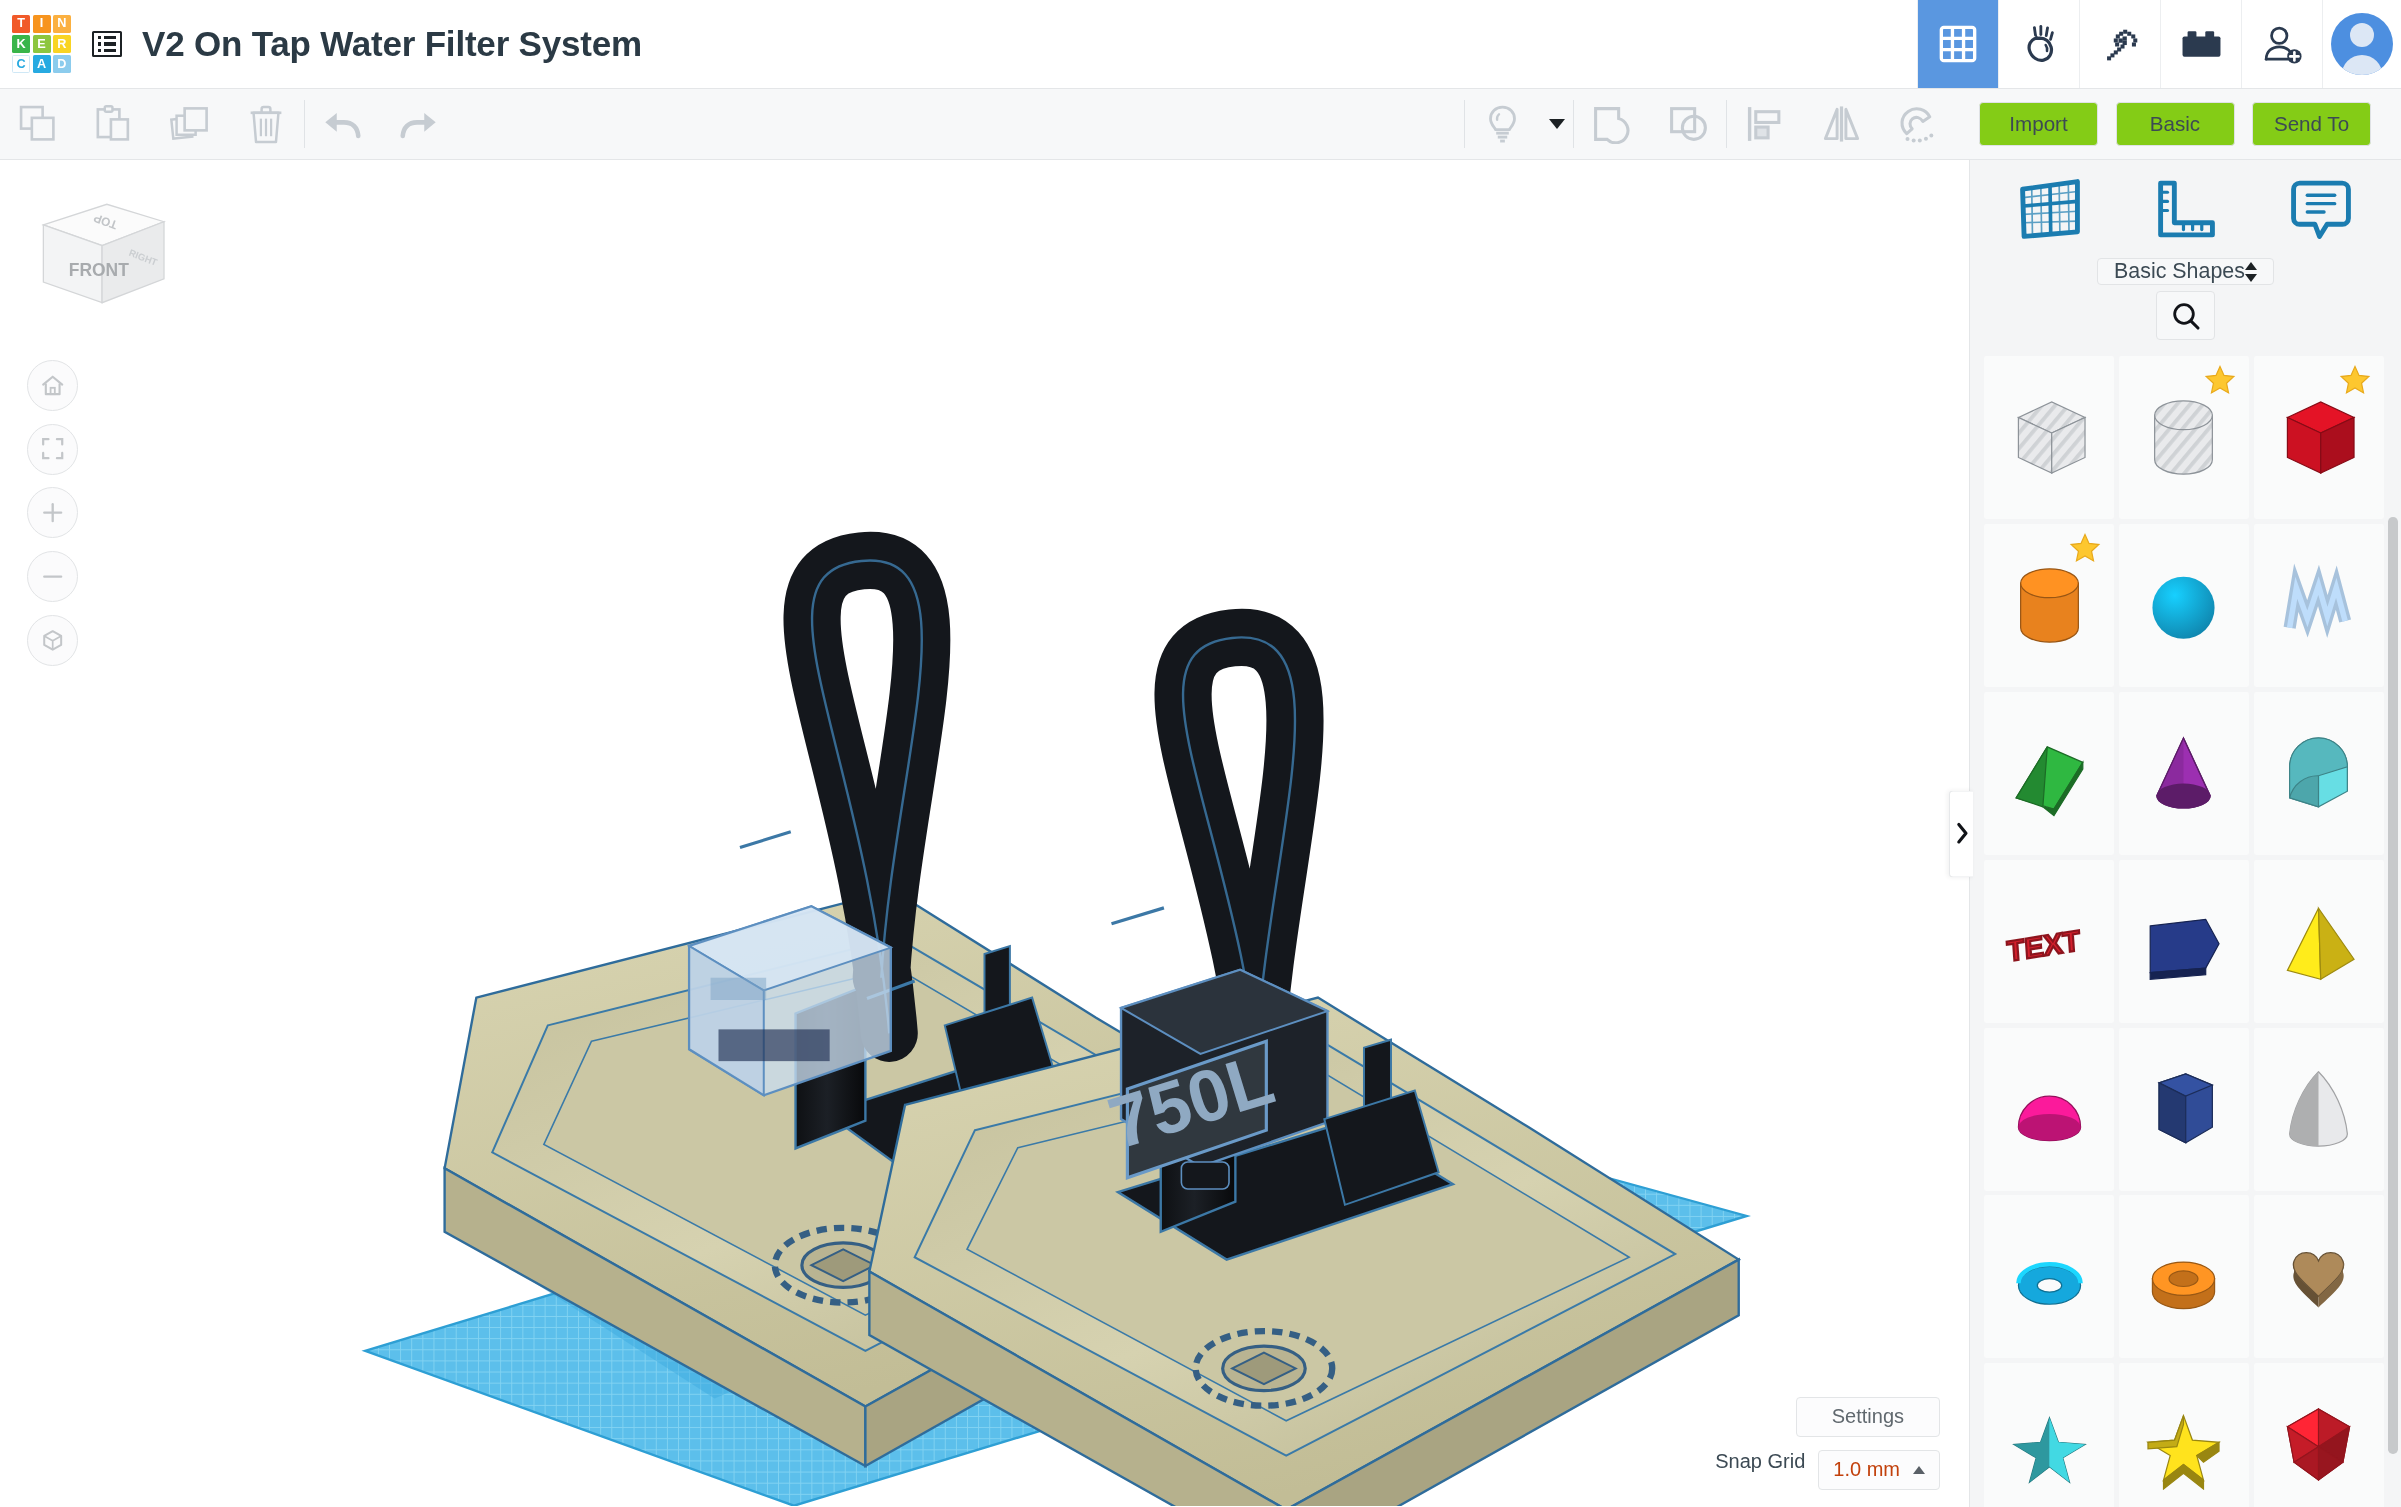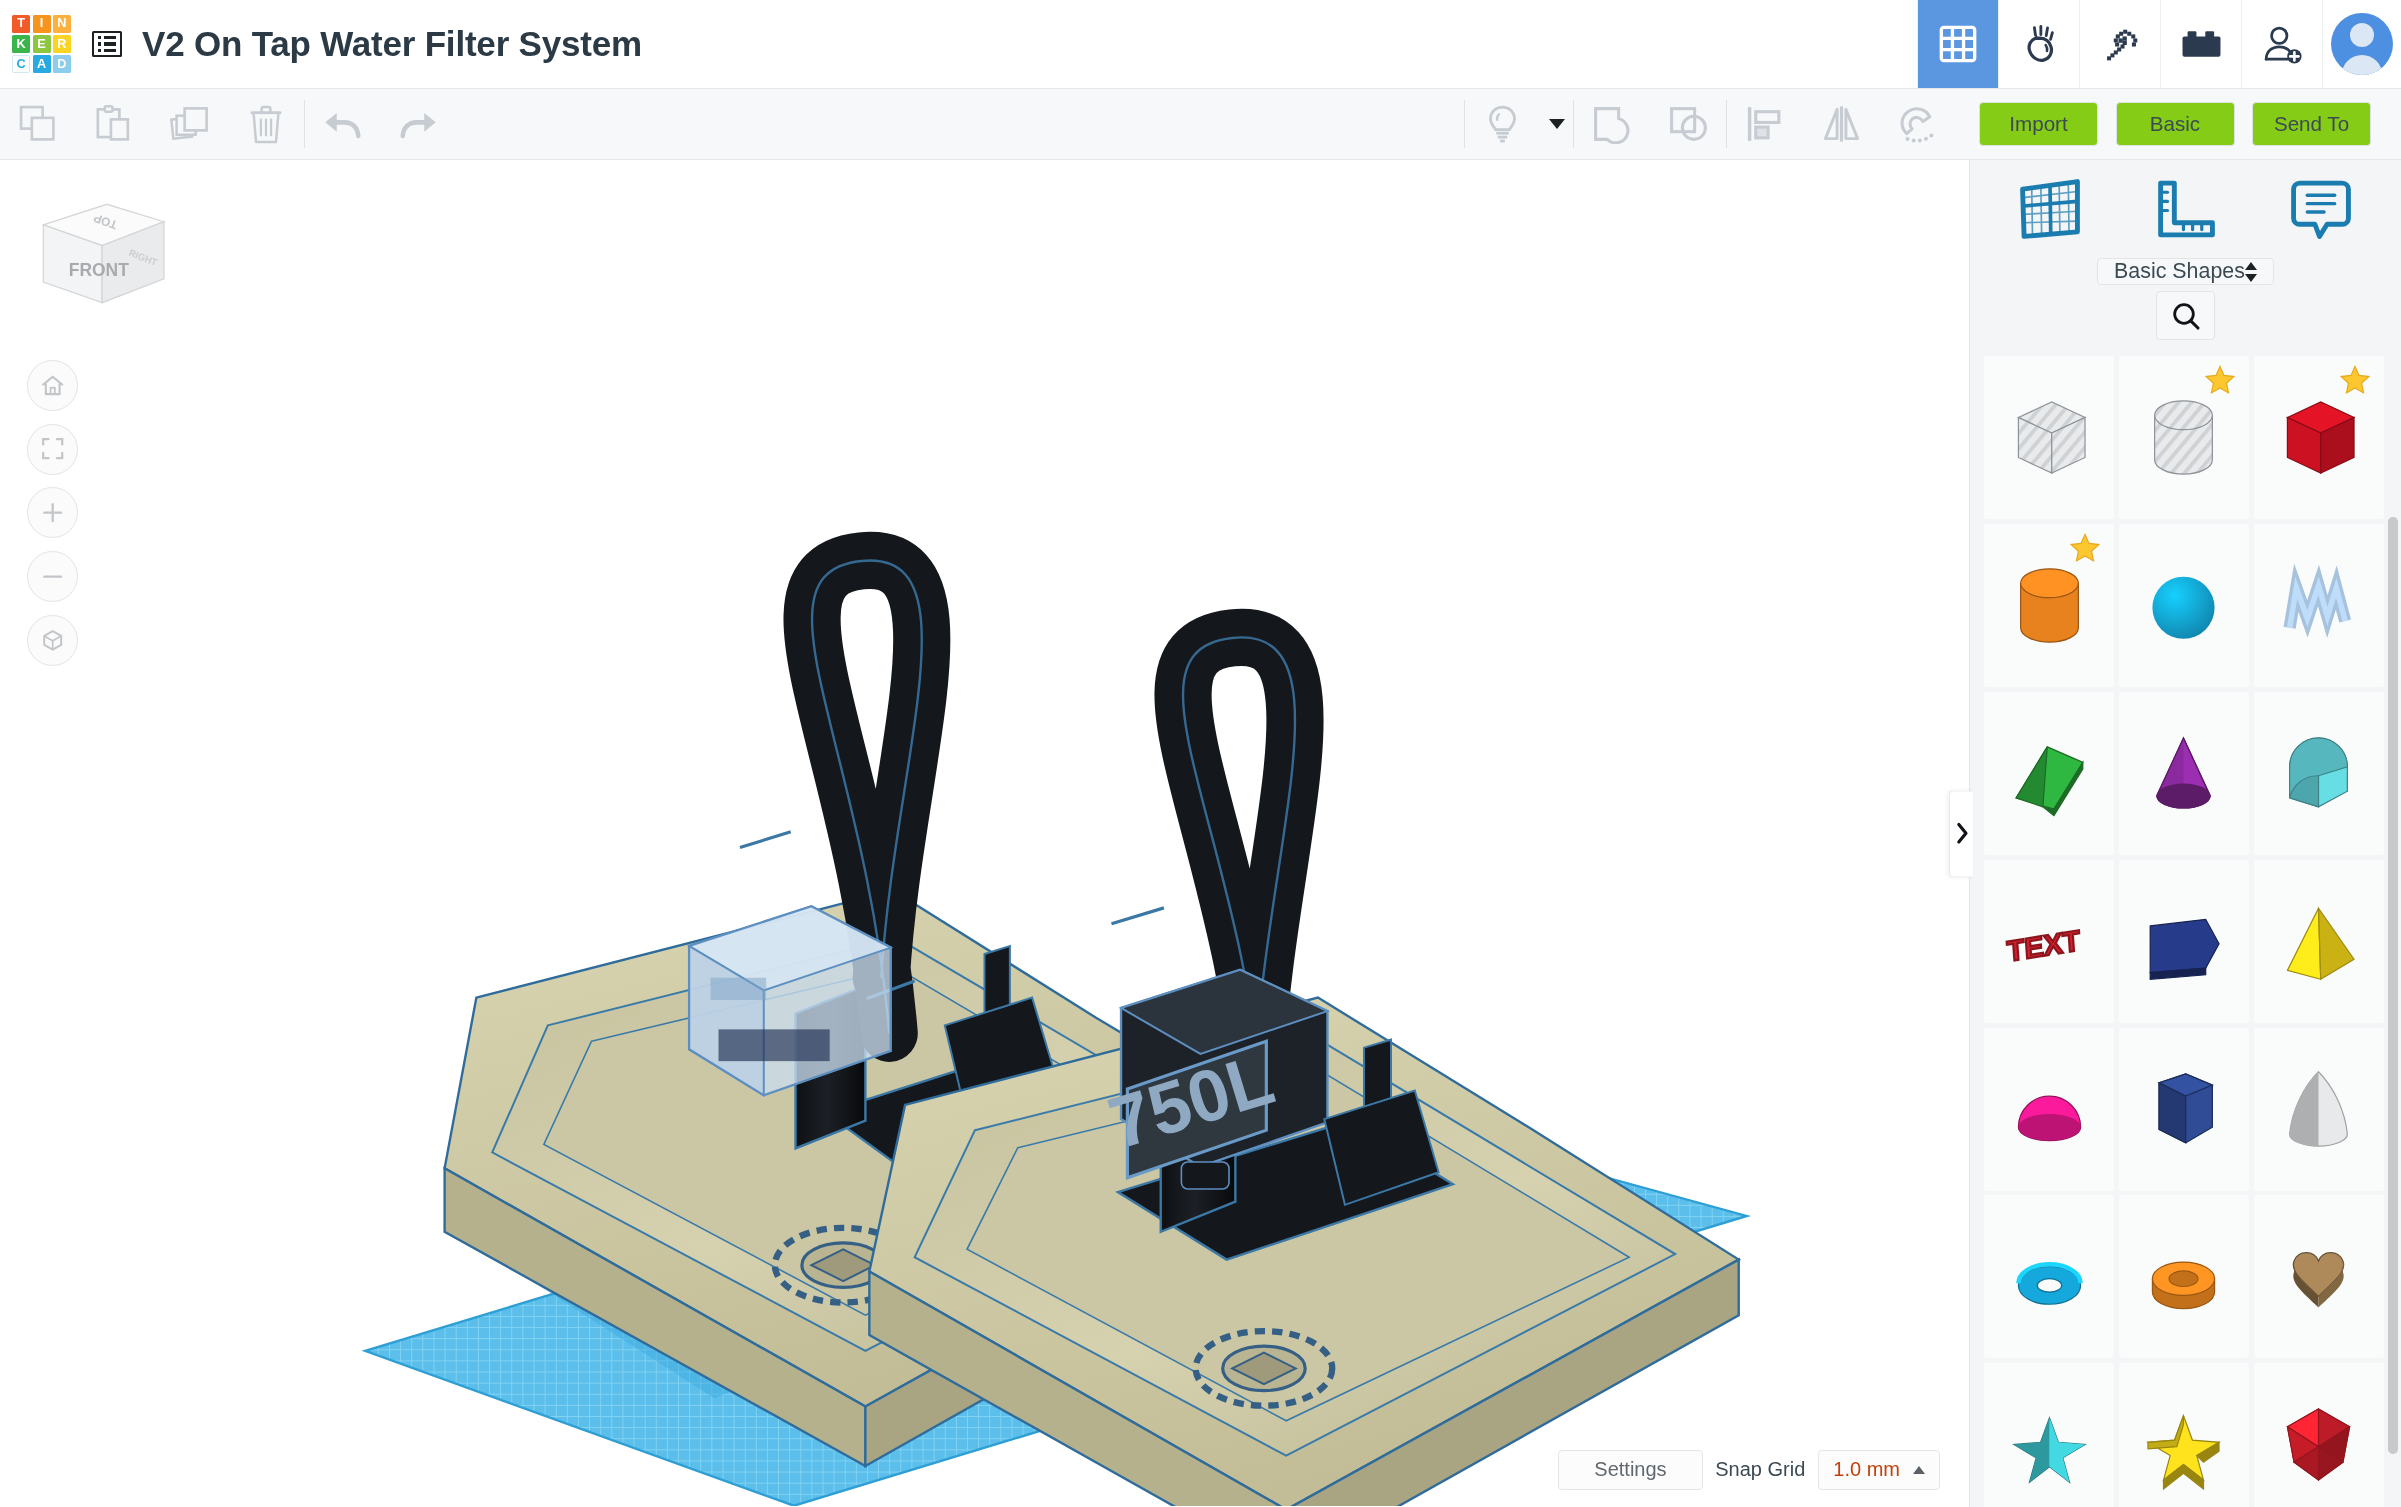--- a/index.html
+++ b/index.html
@@ -100,29 +100,29 @@
   .nav-btn {
     width: 51px; height: 51px; border-radius: 50%; border: 1.6px solid #e2e4e6; background: #fbfbfc;
     display: flex; align-items: center; justify-content: center; cursor: pointer;
   }
 
   
   .scene { position: absolute; inset: 0; }
 
   
   .vp-bottom {
-    position: absolute; right: 29px; bottom: 17.5px; display: flex; flex-direction: row;
+    position: absolute; right: 29px; bottom: 17.5px; display: flex; flex-direction: column;
     align-items: flex-end; gap: 12.7px; margin-left: 16px;
   }
   .settings-btn {
     height: 40px; padding: 0 35px; border: 0.8px solid #e3e5e7; background: #fcfcfd; border-radius: 4px;
     font-size: 20px; color: #60686e; cursor: pointer; display: flex; align-items: center;
     font-family: "Liberation Sans", sans-serif;
   }
-  .snap-row { display: flex; align-items: center; gap: 12.7px; }
+  .snap-row { display: flex; gap: 12.7px; }
   .snap-label { font-size: 20px; color: #3c4a54; }
   .snap-select {
     height: 40px; padding: 0 14.3px; border: 0.8px solid #e3e5e7; background: #fcfcfd; border-radius: 4px;
     display: flex; align-items: center; gap: 12.7px; cursor: pointer;
   }
   .snap-value { font-size: 20px; color: #c2410c; }
   .caret-up {
     width: 0; height: 0; border-left: 6.4px solid transparent; border-right: 6.4px solid transparent;
     border-bottom: 8px solid #5a6067;
   }

